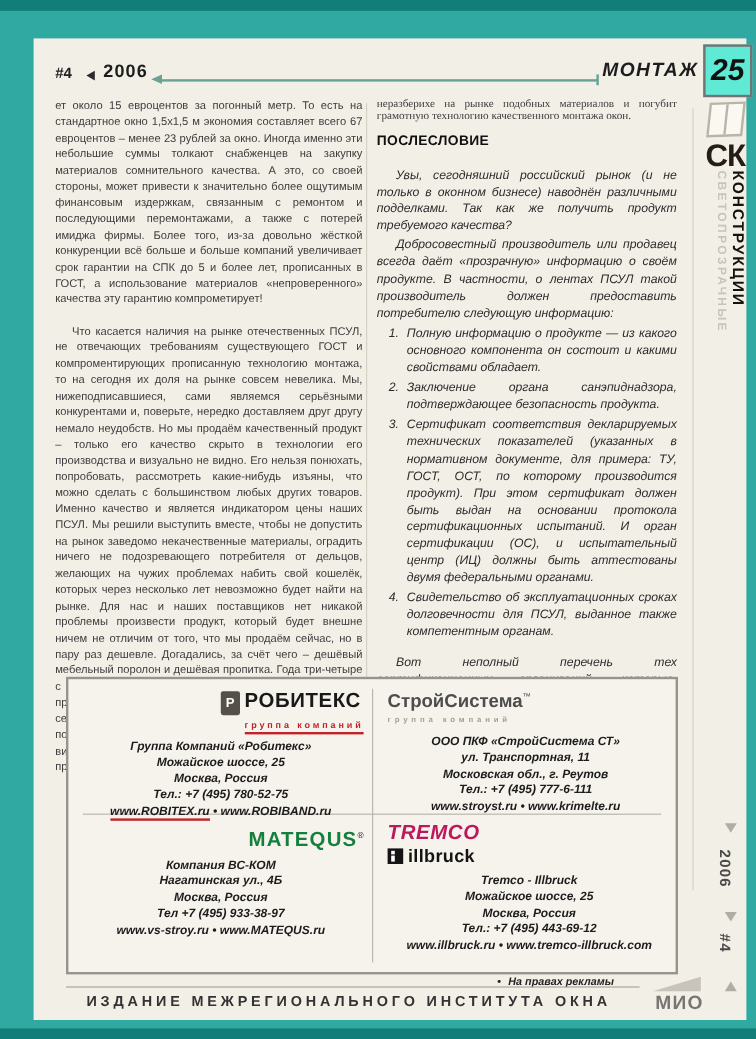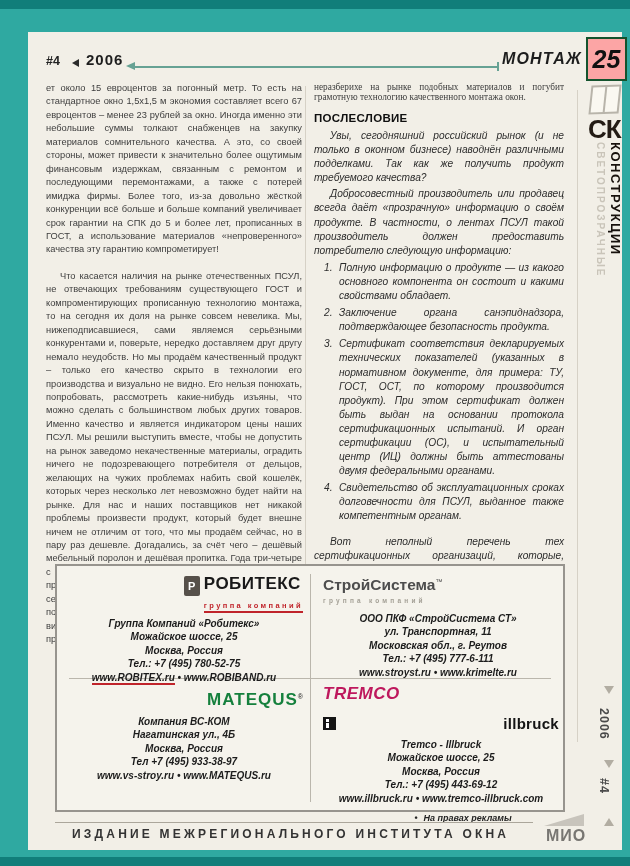--- a/index.html
+++ b/index.html
@@ -13,22 +13,22 @@
   .hdr-issue{position:absolute;left:18px;top:22px;font-weight:700;font-size:12.5px;color:#222;}
   .tri-left{position:absolute;left:44px;top:27px;width:0;height:0;
             border-top:4px solid transparent;border-bottom:4px solid transparent;border-right:7px solid #2b2b2b;}
   .hdr-year{position:absolute;left:58px;top:19px;font-weight:800;font-size:15px;letter-spacing:1px;color:#1d1d1d;}
   .hdr-line{position:absolute;left:106px;top:34px;width:364px;height:1.5px;background:#67a294;}
   .hdr-line-arrow{position:absolute;left:98px;top:30px;width:0;height:0;
             border-top:4.5px solid transparent;border-bottom:4.5px solid transparent;border-right:9px solid #67a294;}
   .hdr-line-tick{position:absolute;left:469px;top:30px;width:2px;height:9px;background:#67a294;}
   .hdr-section{position:absolute;left:430px;top:18px;width:124px;text-align:right;
             font-style:italic;font-weight:800;font-size:16px;letter-spacing:1.2px;color:#1d1d1d;}
-  .pagebox{position:absolute;left:558px;top:5px;width:37px;height:40px;background:#fca5a5;
-            border:2px solid #14532d;display:flex;align-items:center;justify-content:center;
+  .pagebox{position:absolute;left:558px;top:5px;width:37px;height:40px;background:#5eead4;
+            border:2px solid #737373;display:flex;align-items:center;justify-content:center;
             font-style:italic;font-weight:900;font-size:25px;color:#111;}
   .window-icon{position:absolute;left:562px;top:53px;width:26px;height:25px;background:#faf8f1;
             border:2px solid #b8b4aa;transform:skewX(-8deg) rotate(-2deg);}
   .window-icon .mullion{position:absolute;left:12px;top:0;width:2px;height:100%;background:#b8b4aa;}
   .sk-logo{position:absolute;left:560px;top:82px;font-weight:900;font-size:26px;
             letter-spacing:-1px;color:#241c15;}
 
   
   .vtitle-light{position:absolute;left:567px;top:110px;height:245px;writing-mode:vertical-rl;
             font-weight:700;font-size:10px;letter-spacing:2px;color:#c9c4b9;white-space:nowrap;}
@@ -41,21 +41,21 @@
 
   
   .col-left{position:absolute;left:18px;top:50px;width:256px;
             font-size:9.3px;line-height:13.45px;color:#3d3d3d;text-align:justify;}
   .col-left .p2{margin-top:13px;text-indent:14px;}
   .col-right{position:absolute;left:286px;top:50px;width:250px;}
   .rc-intro{font-size:9.3px;line-height:10px;color:#3d3d3d;text-align:justify;font-family:Liberation Serif, serif;}
   .rc-heading{margin-top:10px;font-weight:800;font-size:11.5px;letter-spacing:.3px;color:#0f0f0f;}
   .rc-para{font-style:italic;font-size:10.2px;line-height:14.1px;color:#2c2c2c;
             text-align:justify;text-indent:16px;margin-top:2px;}
-  .rc-para.first{margin-top:5px;}
+  .rc-para.first{margin-top:16px;}
   .rc-list{margin-top:3px;}
   .rc-li{display:flex;font-style:italic;font-size:10.2px;line-height:14.1px;color:#2c2c2c;
             margin-top:3px;padding-left:10px;}
   .rc-li .num{flex:none;width:15px;}
   .rc-li .txt{flex:1;text-align:justify;}
   .rc-closing{font-style:italic;font-size:10.2px;line-height:14.1px;color:#2c2c2c;
             text-align:justify;text-indent:16px;margin-top:11px;}
 
   
   .adbox{position:absolute;left:27px;top:532px;width:506px;height:244px;background:#f5f3ec;
@@ -76,21 +76,21 @@
   .ss-name{font-weight:800;font-size:15.5px;color:#4d4d4d;}
   .ss-tm{font-size:7px;vertical-align:super;color:#4d4d4d;}
   .ss-sub{font-weight:700;font-size:6.5px;letter-spacing:3.2px;color:#a39f95;margin-top:3px;}
   .ad-stroy .ad-lines{margin-top:8px;}
   .ad-matequs{left:8px;top:124px;width:238px;text-align:right;}
   .mq-name{font-weight:900;font-size:17px;letter-spacing:1px;color:#15803d;}
   .mq-reg{font-size:7px;vertical-align:super;color:#121212;}
   .ad-matequs .ad-lines{margin-top:5px;}
   .ad-tremco{left:266px;top:118px;width:236px;text-align:left;}
   .tr-top{font-style:italic;font-weight:900;font-size:17px;letter-spacing:.5px;color:#be185d;}
-  .tr-row{display:flex;align-items:center;gap:4px;margin-top:11px;justify-content:space-between;}
+  .tr-row{display:flex;align-items:center;gap:4px;margin-top:1px;}
   .tr-icon{width:13px;height:13px;background:#141414;position:relative;}
   .tr-icon .dot{position:absolute;left:3px;top:2px;width:3px;height:3px;background:#fff;}
   .tr-icon .bar{position:absolute;left:3px;top:6px;width:3px;height:5px;background:#fff;}
   .tr-name{font-weight:900;font-size:15px;letter-spacing:.3px;color:#141414;}
   .ad-tremco .ad-lines{margin-top:6px;}
 
   .ad-note{position:absolute;left:345px;top:781px;width:180px;display:flex;gap:6px;justify-content:center;
             font-style:italic;font-weight:800;font-size:9px;color:#232323;}
   .ad-note .bullet{font-style:normal;}
 

